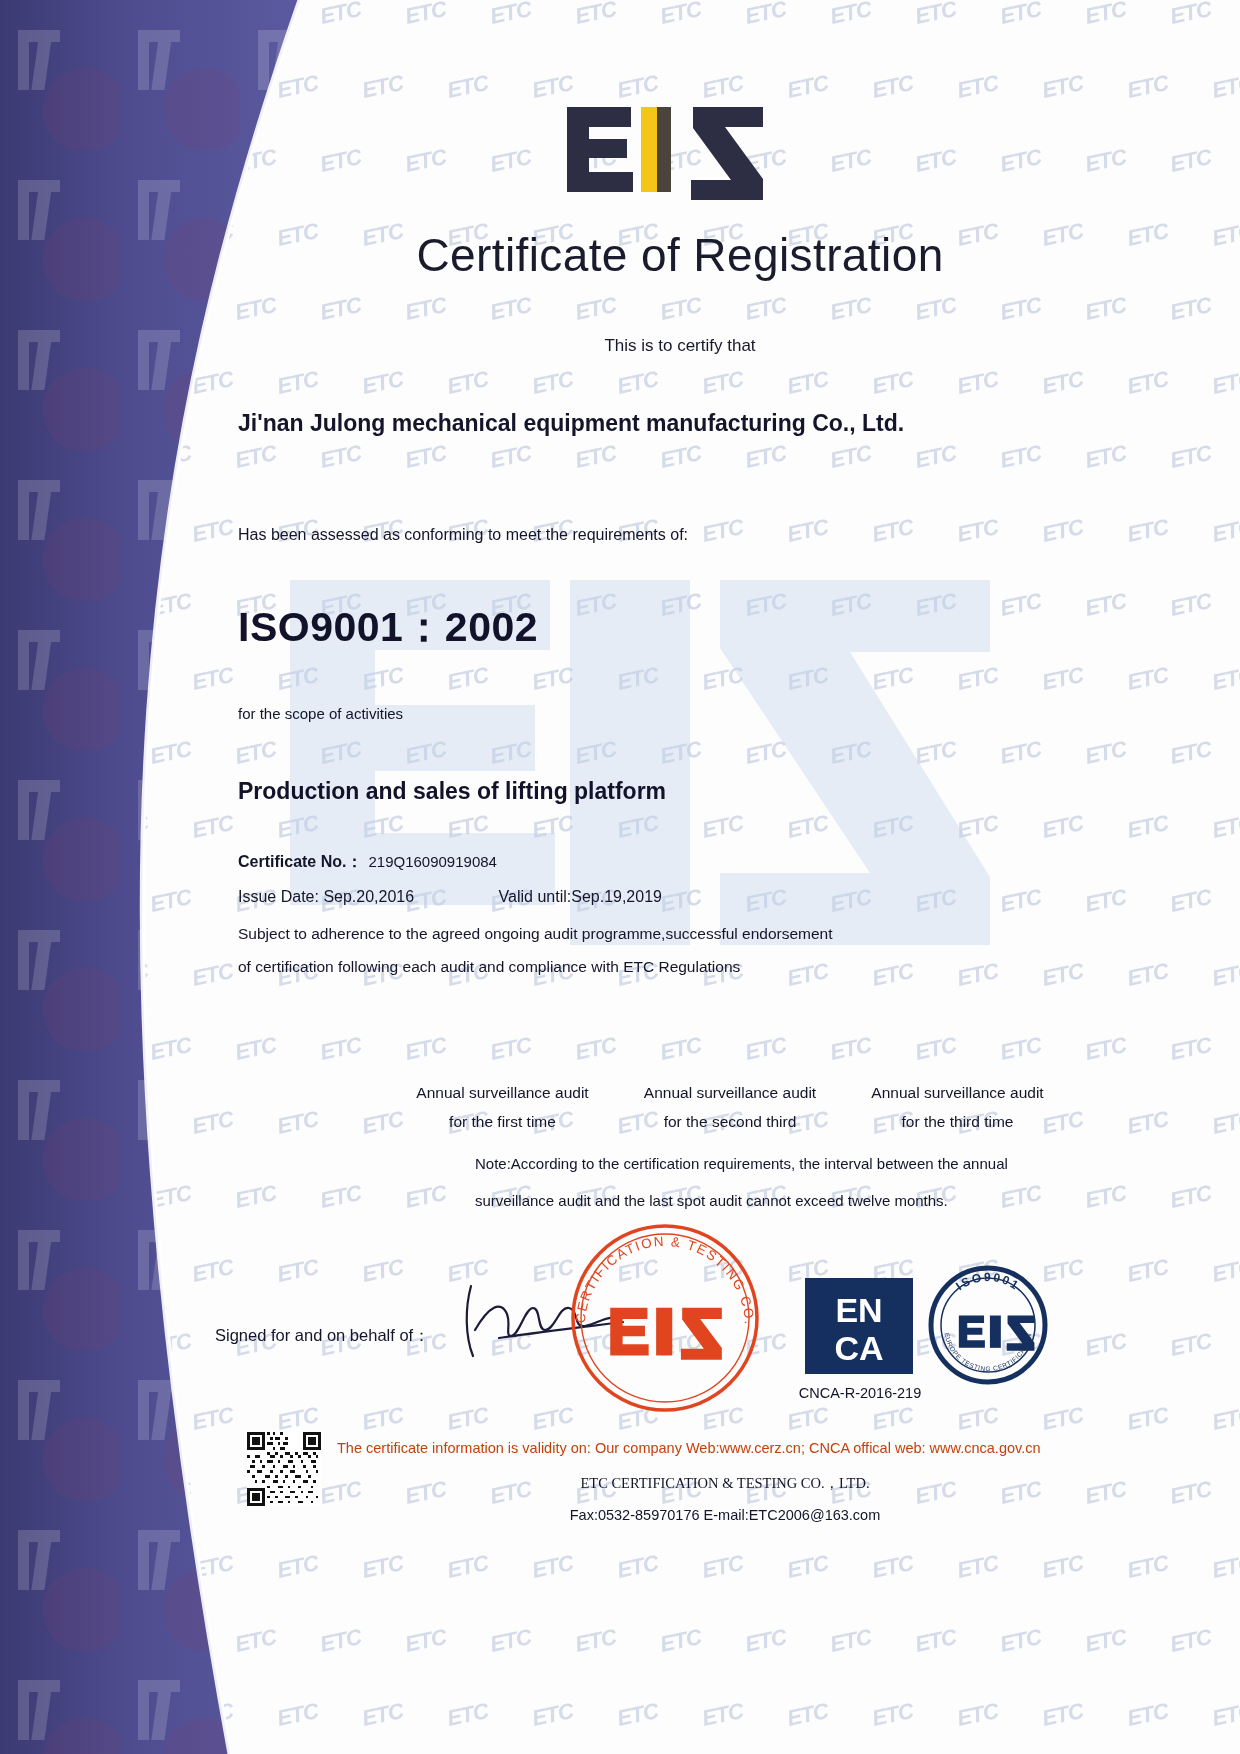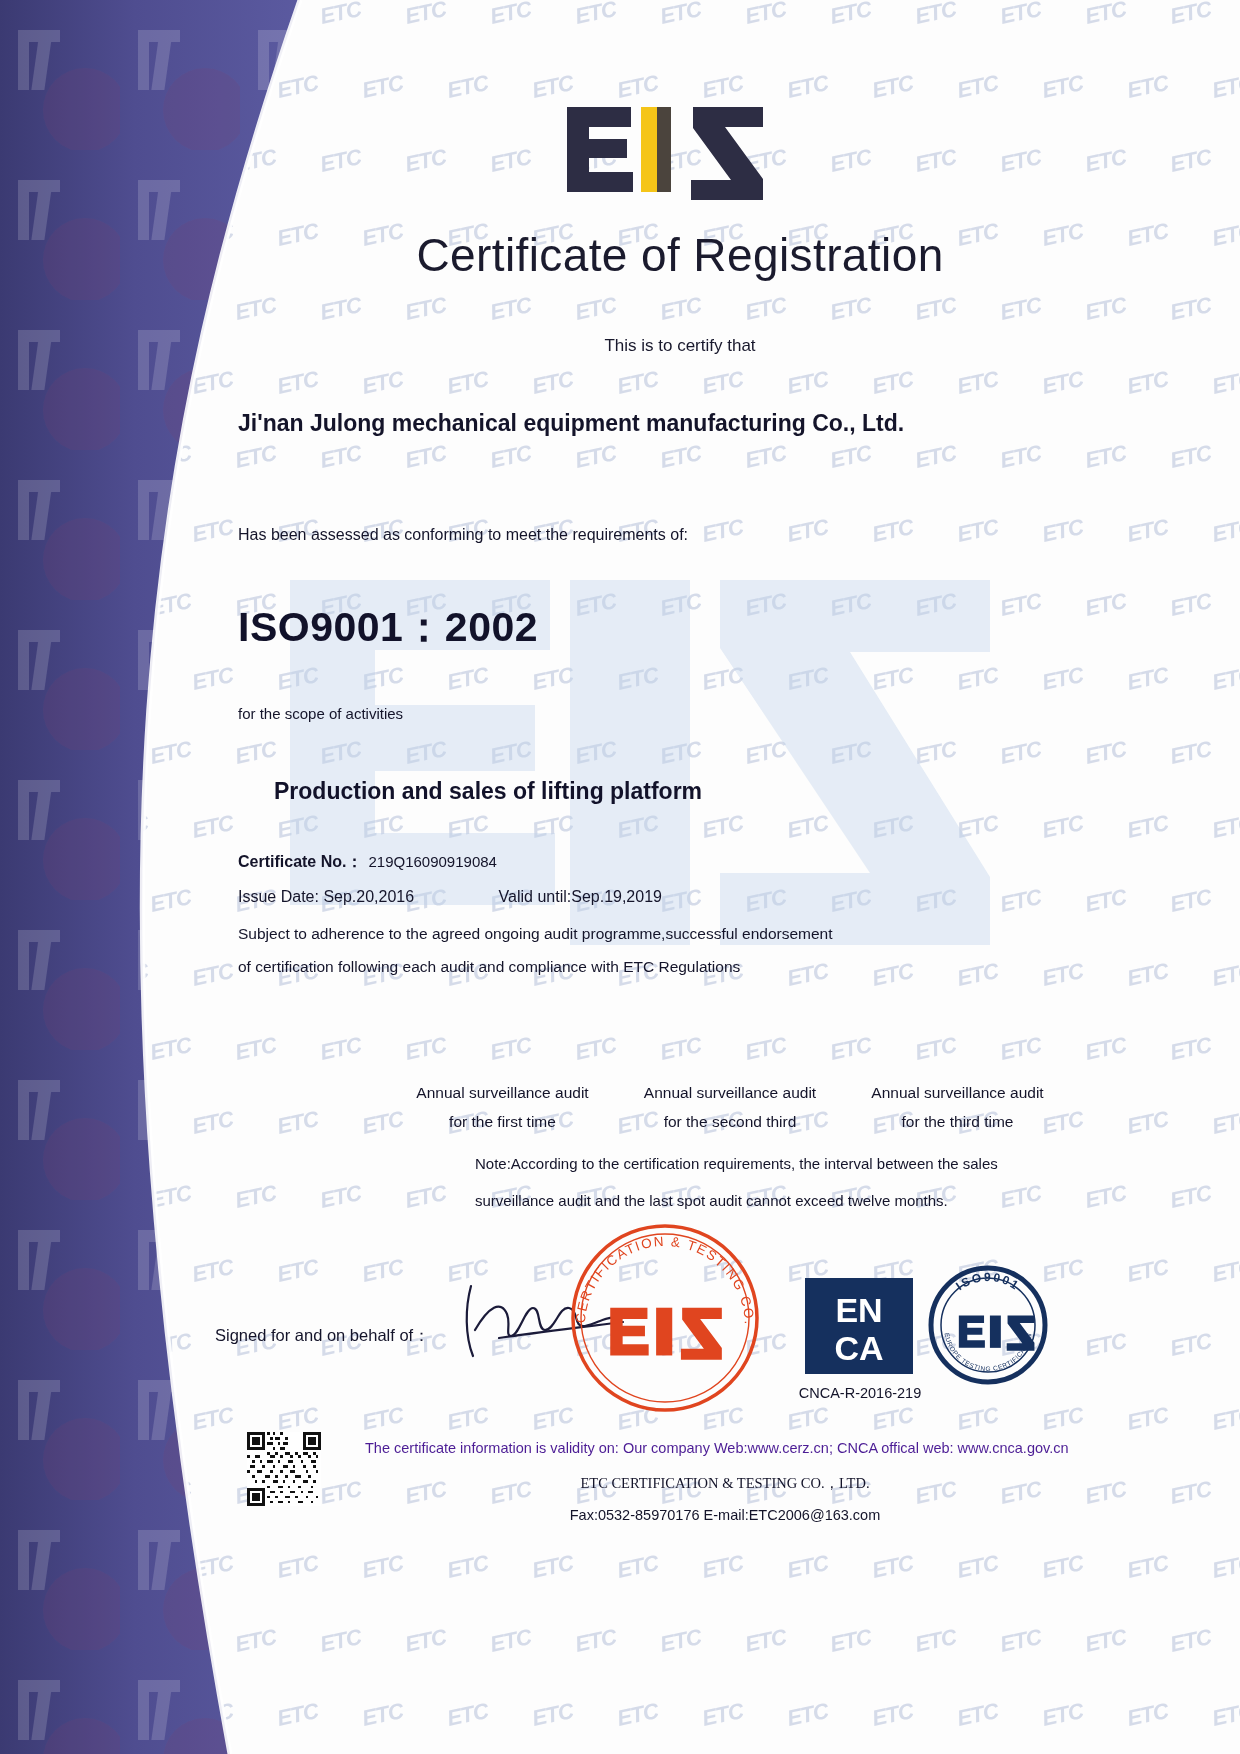--- a/index.html
+++ b/index.html
@@ -137,21 +137,20 @@
     font-size: 15px;
     color: #14142a;
   }
   .scope {
     position: absolute;
     left: 238px;
     top: 778px;
     font-size: 23px;
     font-weight: bold;
     color: #12122a;
-    margin-left: 36px;
   }
 
   .cert-no {
     position: absolute;
     left: 238px;
     top: 852px;
     font-size: 16px;
     font-weight: bold;
     color: #14142a;
   }
@@ -265,24 +264,24 @@
   
   .qr {
     position: absolute;
     left: 247px;
     top: 1432px;
     width: 74px;
     height: 74px;
   }
   .foot1 {
     position: absolute;
-    left: 365px;
+    left: 337px;
     top: 1440px;
     font-size: 14.5px;
-    color: #4c1d95;
+    color: #c2410c;
   }
   .foot2 {
     position: absolute;
     left: 355px;
     top: 1474px;
     width: 740px;
     text-align: center;
     font-size: 14.5px;
     color: #14142a;
     font-family: "Liberation Serif", serif;
@@ -739,21 +738,21 @@
       <div class="audit-col">
         <div>Annual surveillance audit</div>
         <div>for the second third</div>
       </div>
       <div class="audit-col">
         <div>Annual surveillance audit</div>
         <div>for the third time</div>
       </div>
     </div>
 
-    <div class="note1">Note:According to the certification requirements, the interval between the sales</div>
+    <div class="note1">Note:According to the certification requirements, the interval between the annual</div>
     <div class="note2">surveillance audit and the last spot audit cannot exceed twelve months.</div>
 
     <div class="signed-label">Signed for and on behalf of：</div>
 
     <svg class="signature" viewBox="0 0 190 85">
       <g fill="none" stroke="#1b1b3a" stroke-width="2.2" stroke-linecap="round">
         <path d="M16 8 C10 30 10 58 18 78"></path>
         <path d="M20 52 C34 28 46 22 52 36 C56 46 50 58 56 58 C64 58 70 30 78 30 C86 30 82 52 90 52 C100 52 104 28 114 30 C124 32 118 50 130 48 C142 46 150 38 162 40"></path>
         <path d="M44 60 C70 56 120 50 168 44"></path>
       </g>

